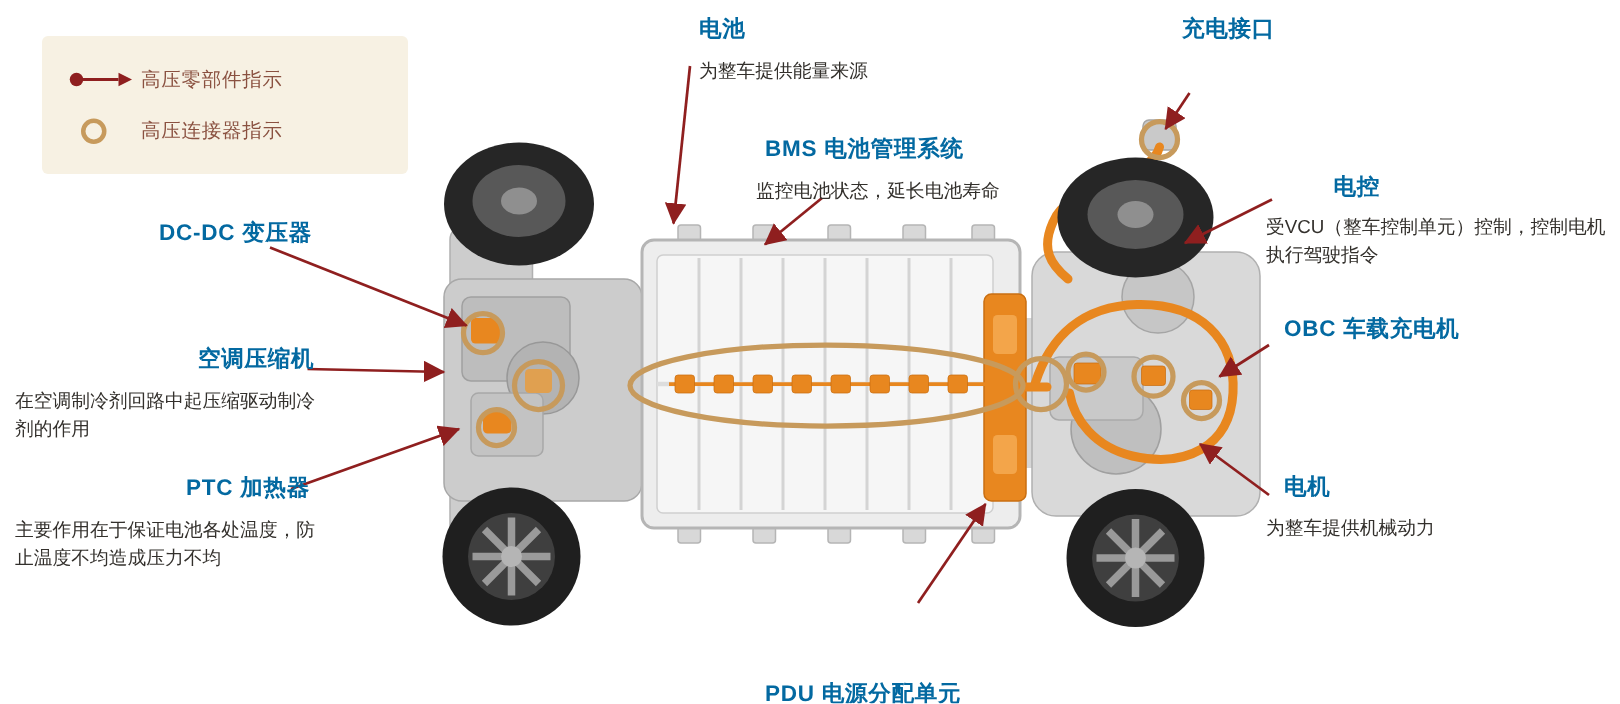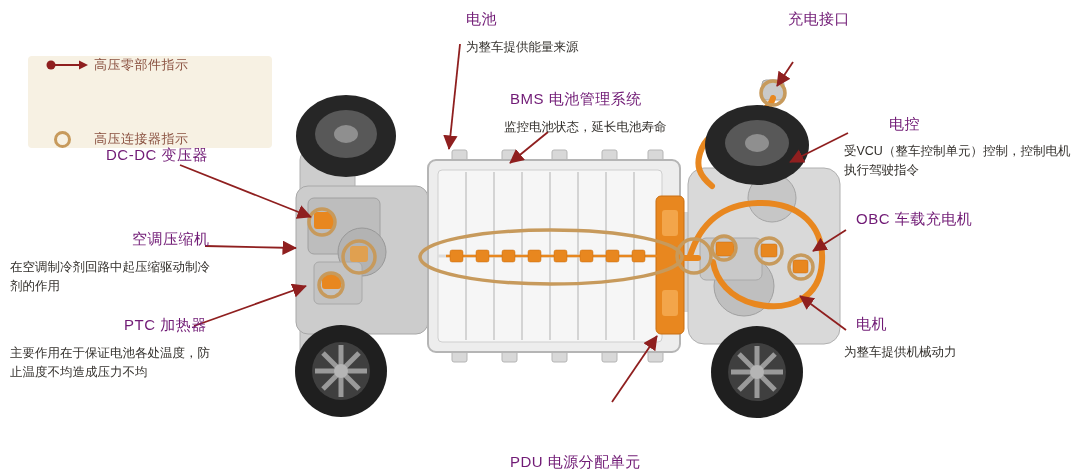--- a/index.html
+++ b/index.html
@@ -2,30 +2,30 @@
 <html><head>
 <meta charset="utf-8">
 <style>
   * { margin:0; padding:0; box-sizing:border-box; }
   html,body { background:#ffffff; }
   body { font-family:"Liberation Sans","DejaVu Sans",sans-serif; }
   .stage { position:relative; width:1080px; height:469px; background:#ffffff; overflow:hidden; }
   .art { position:absolute; left:0; top:0; }
 
   .legend { position:absolute; left:28px; top:24px; width:244px; height:92px;
-            background:#f7f1e3; border-radius:4px; padding:0 16px;
-            display:flex; flex-direction:column; justify-content:space-between;margin-top:32px; }
+            background:#f7f1e3; border-radius:4px; padding:20px 16px;
+            display:flex; flex-direction:column; justify-content:space-between; }
   .legend-row { display:flex; align-items:center; }
   .legend-icon { width:50px; display:flex; align-items:center; justify-content:flex-start; }
   .legend-txt { font-size:13px; color:#8a5140; letter-spacing:0.5px; }
   .ring { width:17px; height:17px; border:3px solid #c79a5c; border-radius:50%;
           display:inline-block; margin-left:10px; }
 
   .lbl { position:absolute; }
-  .lbl .t { font-size:15px; font-weight:normal; color:#701a75; letter-spacing:0.5px; white-space:nowrap; }
+  .lbl .t { font-size:15px; font-weight:bold; color:#0369a1; letter-spacing:0.5px; white-space:nowrap; }
   .lbl .d { font-size:12.5px; color:#33302c; margin-top:9px; line-height:1.5; }
   .center .d { text-align:center; }
 </style>
 </head>
 <body>
 
 <div class="stage">
 
   <svg class="art" width="1080" height="469" viewBox="0 0 1080 469">
     <defs>

